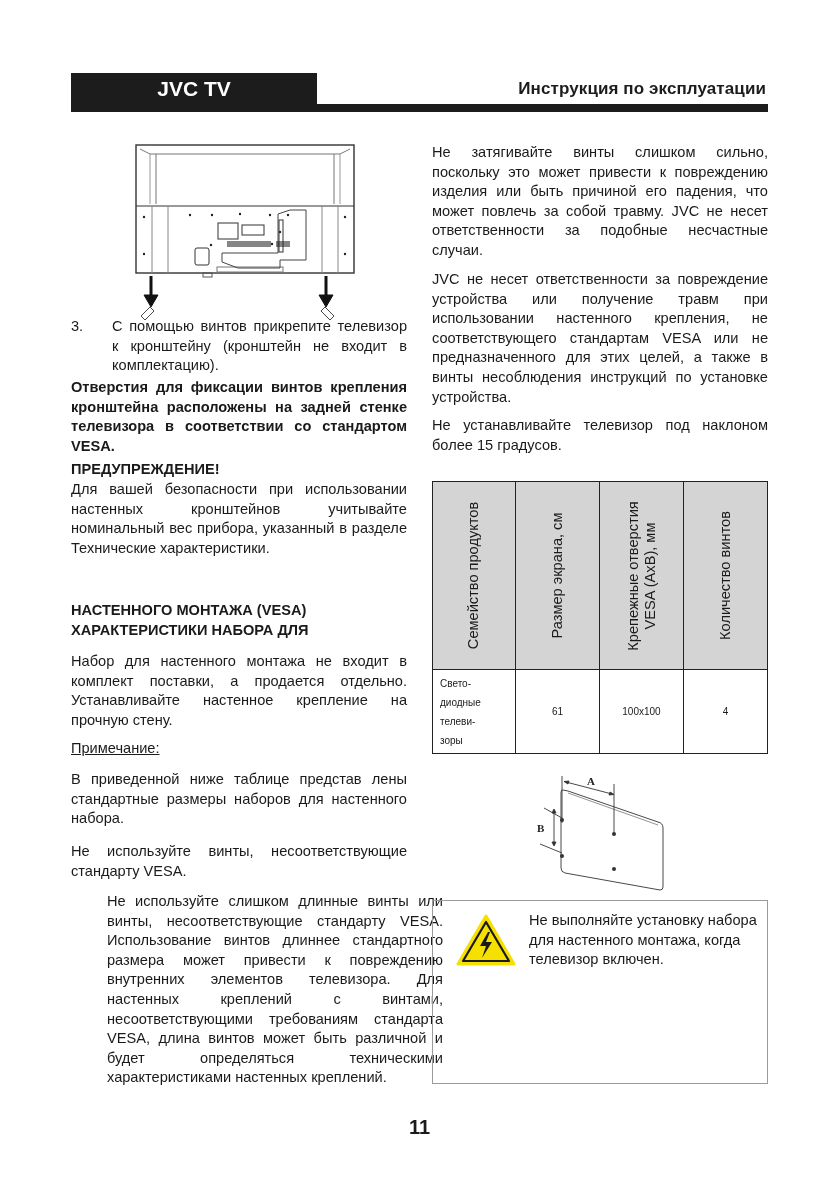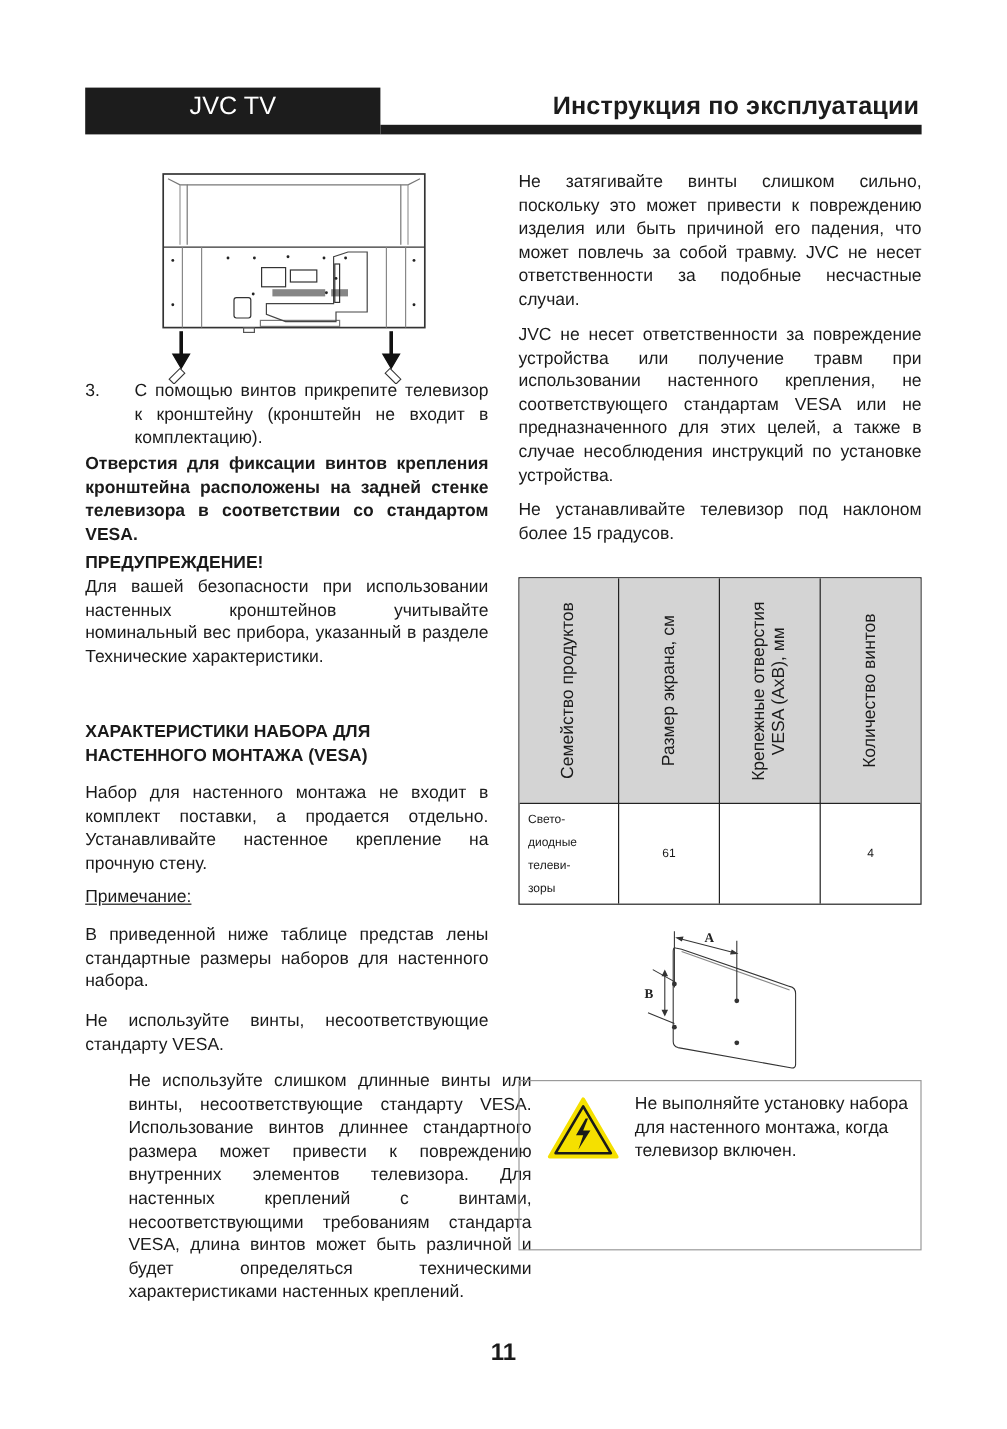--- a/index.html
+++ b/index.html
@@ -4,27 +4,27 @@
   <style>
     html, body { margin: 0; padding: 0; background: #ffffff; }
     body {
       width: 839px; height: 1191px; position: relative; overflow: hidden;
       font-family: "Liberation Sans", sans-serif; color: #1a1a1a;
     }
     
     .header { position: absolute; left: 71px; top: 73px; width: 697px; height: 39px; }
     .header-left {
       position: absolute; left: 0; top: 0; width: 246px; height: 39px; background: #1c1c1c;
-      color: #fff; font-weight: normal; font-size: 21px; text-align: center; line-height: 32px;
+      color: #fff; font-weight: bold; font-size: 21px; text-align: center; line-height: 32px;
     }
     .header-right {
       position: absolute; left: 246px; top: 0; width: 451px; height: 39px;
     }
     .header-right-title {
-      position: absolute; right: 2px; top: 2px; font-weight: bold; font-size: 21px; color: #1c1c1c;
+      position: absolute; right: 2px; top: 2px; font-weight: bold; font-size: 17px; color: #1c1c1c;
       letter-spacing: 0.1px; line-height: 28px;
     }
     .header-right-bar { position: absolute; left: 0; bottom: 0; width: 451px; height: 8px; background: #1c1c1c; }
 
     .col { position: absolute; font-size: 14.6px; line-height: 19.6px; }
     .col-left { left: 71px; width: 336px; }
     .col-right { left: 432px; width: 336px; }
     p.j { margin: 0; text-align: justify; text-align-last: left; }
     .bold { font-weight: bold; }
     .u { text-decoration: underline; }
@@ -36,21 +36,21 @@
     
     .vesa-table { position: absolute; left: 432px; top: 481px; width: 336px; height: 273px; border: 1.3px solid #222; box-sizing: border-box; }
     .th-row { position: absolute; left: 0; top: 0; width: 100%; height: 188px; background: #d4d4d4; border-bottom: 1.3px solid #222; box-sizing: border-box; }
     .cell-div { position: absolute; top: 0; bottom: 0; width: 1.3px; background: #222; }
     .th { position: absolute; top: 0; height: 187px; display: flex; align-items: center; justify-content: center; }
     .th span { display: block; transform: rotate(-90deg); white-space: nowrap; text-align: center; font-size: 14.6px; line-height: 17px; }
     .td { position: absolute; top: 188px; height: 83px; display: flex; align-items: center; justify-content: center; font-size: 10px; }
     .td.family { justify-content: flex-start; padding-left: 7px; line-height: 19px; box-sizing: border-box; }
 
     
-    .warn-box { position: absolute; left: 432px; top: 900px; width: 336px; height: 142px; border: 1px solid #9a9a9a; box-sizing: border-box; }
+    .warn-box { position: absolute; left: 432px; top: 900px; width: 336px; height: 184px; border: 1px solid #9a9a9a; box-sizing: border-box; }
     .warn-text-1 { position: absolute; left: 96px; top: 10px; width: 236px; font-size: 14.6px; line-height: 19.6px; }
     .warn-text-2 { position: absolute; left: 9px; top: 84px; width: 320px; font-size: 14.6px; line-height: 19.6px; }
     .warn-icon { position: absolute; left: 22px; top: 12px; }
 
     .page-number { position: absolute; left: 0; width: 839px; top: 1116px; text-align: center; font-weight: bold; font-size: 20px; }
   </style>
 </head>
 <body>
 
 <div class="header">
@@ -122,22 +122,22 @@
 <div class="col col-left" style="top:378px;font-weight:bold;">
   <p class="j">Отверстия для фиксации винтов крепления кронштейна расположены на задней стенке телевизора в соответствии со стандартом VESA.</p>
 </div>
 <div class="col col-left bold" style="top:460px;">
   <span>ПРЕДУПРЕЖДЕНИЕ!</span>
 </div>
 <div class="col col-left" style="top:480px;">
   <p class="j">Для вашей безопасности при использовании настенных кронштейнов учитывайте номинальный вес прибора, указанный в разделе Технические характеристики.</p>
 </div>
 <div class="col col-left bold" style="top:601px;">
+  <div>НАСТЕННОГО МОНТАЖА (VESA)</div>
   <div>ХАРАКТЕРИСТИКИ НАБОРА ДЛЯ</div>
-  <div>НАСТЕННОГО МОНТАЖА (VESA)</div>
 </div>
 <div class="col col-left" style="top:652px;">
   <p class="j">Набор для настенного монтажа не входит в комплект поставки, а продается отдельно. Устанавливайте настенное крепление на прочную стену.</p>
 </div>
 <div class="col col-left u" style="top:739px;">
   <span>Примечание:</span>
 </div>
 <div class="col col-left" style="top:770px;">
   <p class="j">В приведенной ниже таблице представ лены стандартные размеры наборов для настенного набора.</p>
 </div>
@@ -145,21 +145,21 @@
   <p class="j">Не используйте винты, несоответствующие стандарту VESA.</p>
 </div>
 <div class="col col-left" style="top:892px;margin-left:36px;">
   <p class="j">Не используйте слишком длинные винты или винты, несоответствующие стандарту VESA. Использование винтов длиннее стандартного размера может привести к повреждению внутренних элементов телевизора. Для настенных креплений с винтами, несоответствующими требованиям стандарта VESA, длина винтов может быть различной и будет определяться техническими характеристиками настенных креплений.</p>
 </div>
 
 <div class="col col-right" style="top:143px;">
   <p class="j">Не затягивайте винты слишком сильно, поскольку это может привести к повреждению изделия или быть причиной его падения, что может повлечь за собой травму. JVC не несет ответственности за подобные несчастные случаи.</p>
 </div>
 <div class="col col-right" style="top:270px;">
-  <p class="j">JVC не несет ответственности за повреждение устройства или получение травм при использовании настенного крепления, не соответствующего стандартам VESA или не предназначенного для этих целей, а также в случае несоблюдения инструкций по установке устройства.</p>
+  <p class="j">JVC не несет ответственности за повреждение устройства или получение травм при использовании настенного крепления, не соответствующего стандартам VESA или не предназначенного для этих целей, а также в винты несоблюдения инструкций по установке устройства.</p>
 </div>
 <div class="col col-right" style="top:416px;">
   <p class="j">Не устанавливайте телевизор под наклоном более 15 градусов.</p>
 </div>
 
 <div class="vesa-table">
   <div class="th-row"></div>
   <div class="cell-div" style="left:82px;"></div>
   <div class="cell-div" style="left:166px;"></div>
   <div class="cell-div" style="left:250px;"></div>
@@ -176,20 +176,21 @@
   </div>
   <div class="th" style="left:251px;width:83px;">
     <span>Количество винтов</span>
   </div>
 
   <div class="td family" style="left:0;width:82px;white-space:pre;">Свето-
 диодные
 телеви-
 зоры</div>
   <div class="td" style="left:83px;width:83px;">61</div>
+  <div class="td" style="left:167px;width:83px;">100x100</div>
   <div class="td" style="left:251px;width:83px;">4</div>
 </div>
 
 <svg style="position:absolute;left:530px;top:768px;" width="150" height="130" viewBox="0 0 150 130">
   <g fill="none" stroke="#333" stroke-width="0.9">
     <path d="M33 22 Q31 21 31 25 L31 100 Q31 104 35 105 L130 122 Q133 122 133 119 L133 60 Q133 55 128 54 L38 23 Z"></path>
     <path d="M38 25 L128 57" stroke="#888"></path>
     <line x1="32" y1="8" x2="32" y2="55"></line>
     <line x1="84" y1="16" x2="84" y2="65"></line>
     <line x1="36" y1="14" x2="82" y2="26"></line>

